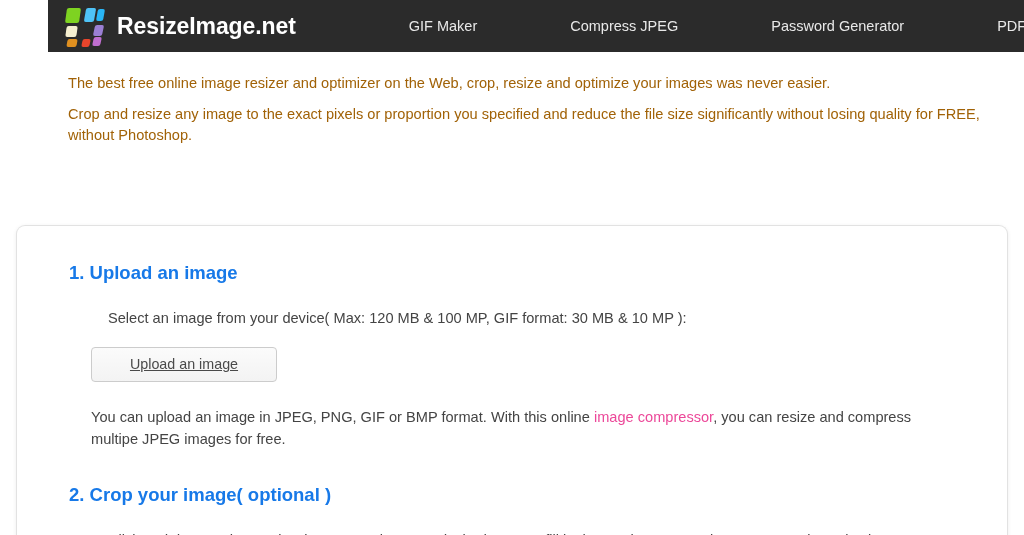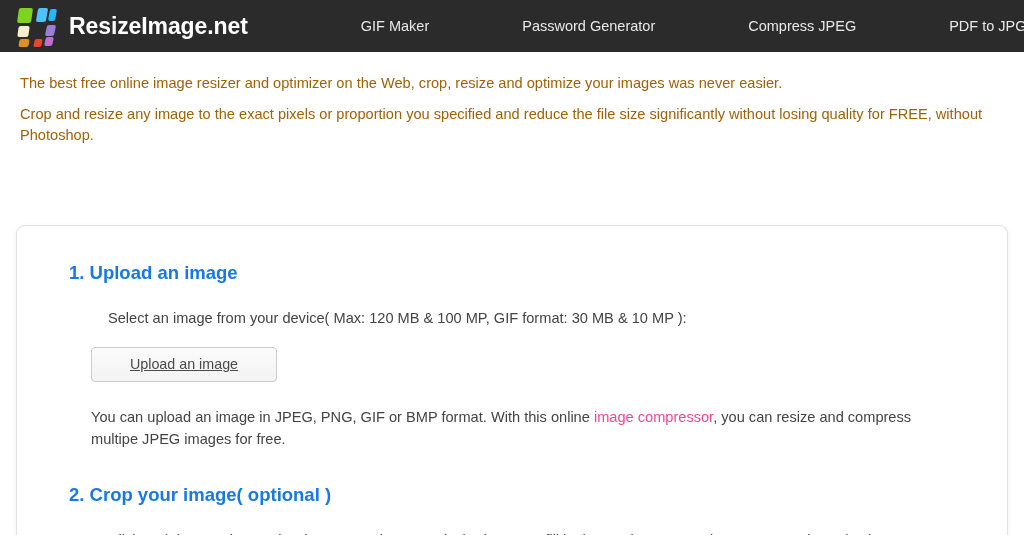--- a/index.html
+++ b/index.html
@@ -11,20 +11,21 @@
     overflow: hidden;
     background: #ffffff;
     font-family: "Liberation Sans", sans-serif;
   }
 
   .page {
     position: relative;
     width: 1024px;
     height: 535px;
     background: #ffffff;
+    padding-left: 48px;
   }
 
   
   .header {
     position: relative;
     width: 1024px;
     height: 52px;
     background: #2b2b2b;
     display: flex;
     align-items: center;
@@ -171,22 +172,22 @@
         <i class="lg-e"></i>
           <i class="lg-f"></i>
           <i class="lg-g"></i>
           <i class="lg-h"></i>
       </span>
       <span class="brand-name">ResizeImage.net</span>
     </a>
 
     <nav class="nav">
       <a class="nav-item" href="#">GIF Maker</a>
+      <a class="nav-item" href="#">Compress JPEG</a>
       <a class="nav-item" href="#">Password Generator</a>
-      <a class="nav-item" href="#">Compress JPEG</a>
       <a class="nav-item" href="#">PDF to JPG</a>
       <a class="nav-item" href="#">Icon Creator</a>
 
     </nav>
   </div>
 
   <div class="intro">
     <p class="p1">The best free online image resizer and optimizer on the Web, crop, resize and optimize your images was never easier.</p>
     <p class="p2">Crop and resize any image to the exact pixels or proportion you specified and reduce the file size significantly without losing quality for FREE, without Photoshop.</p>
   </div>

